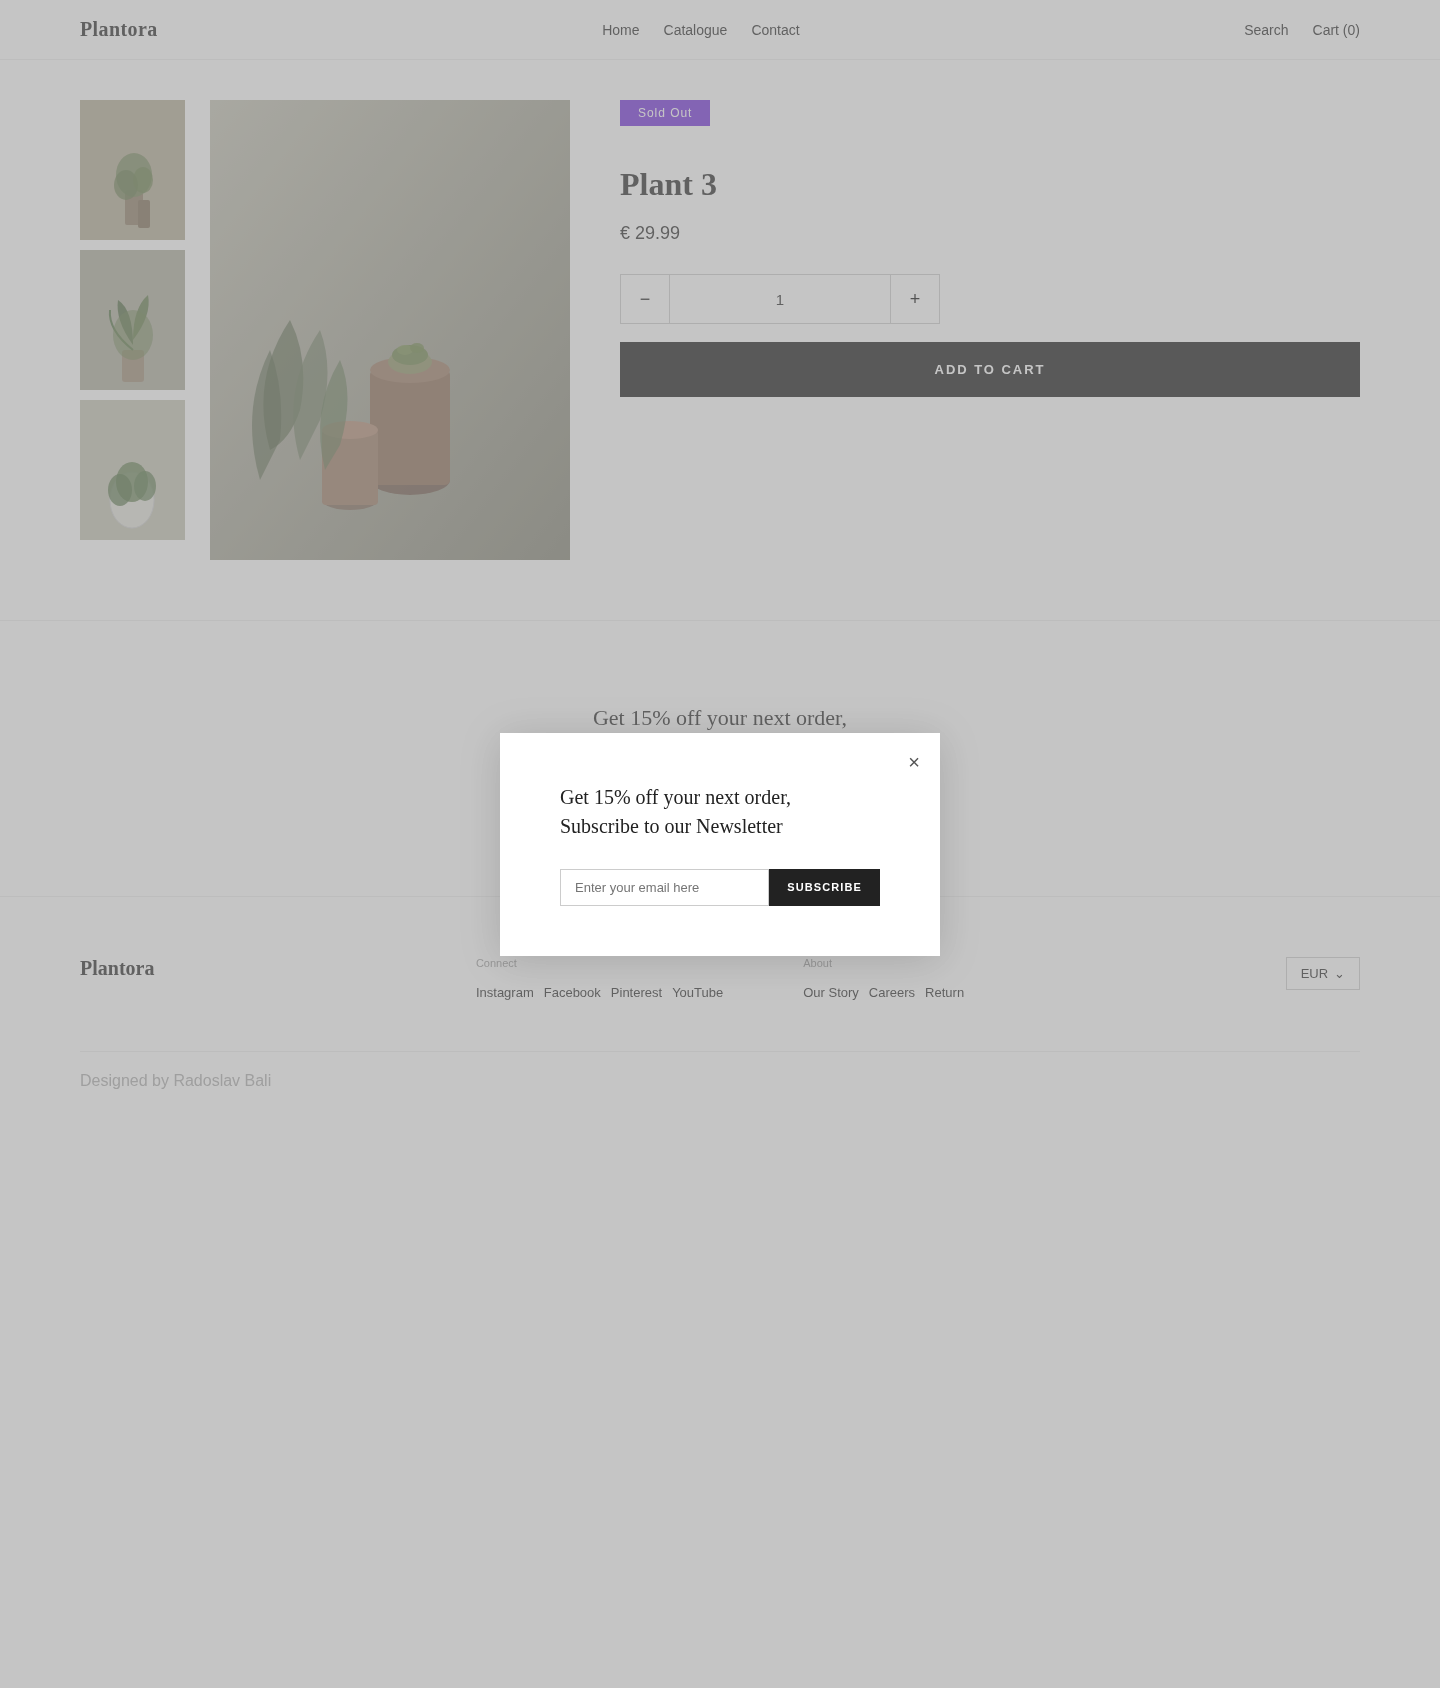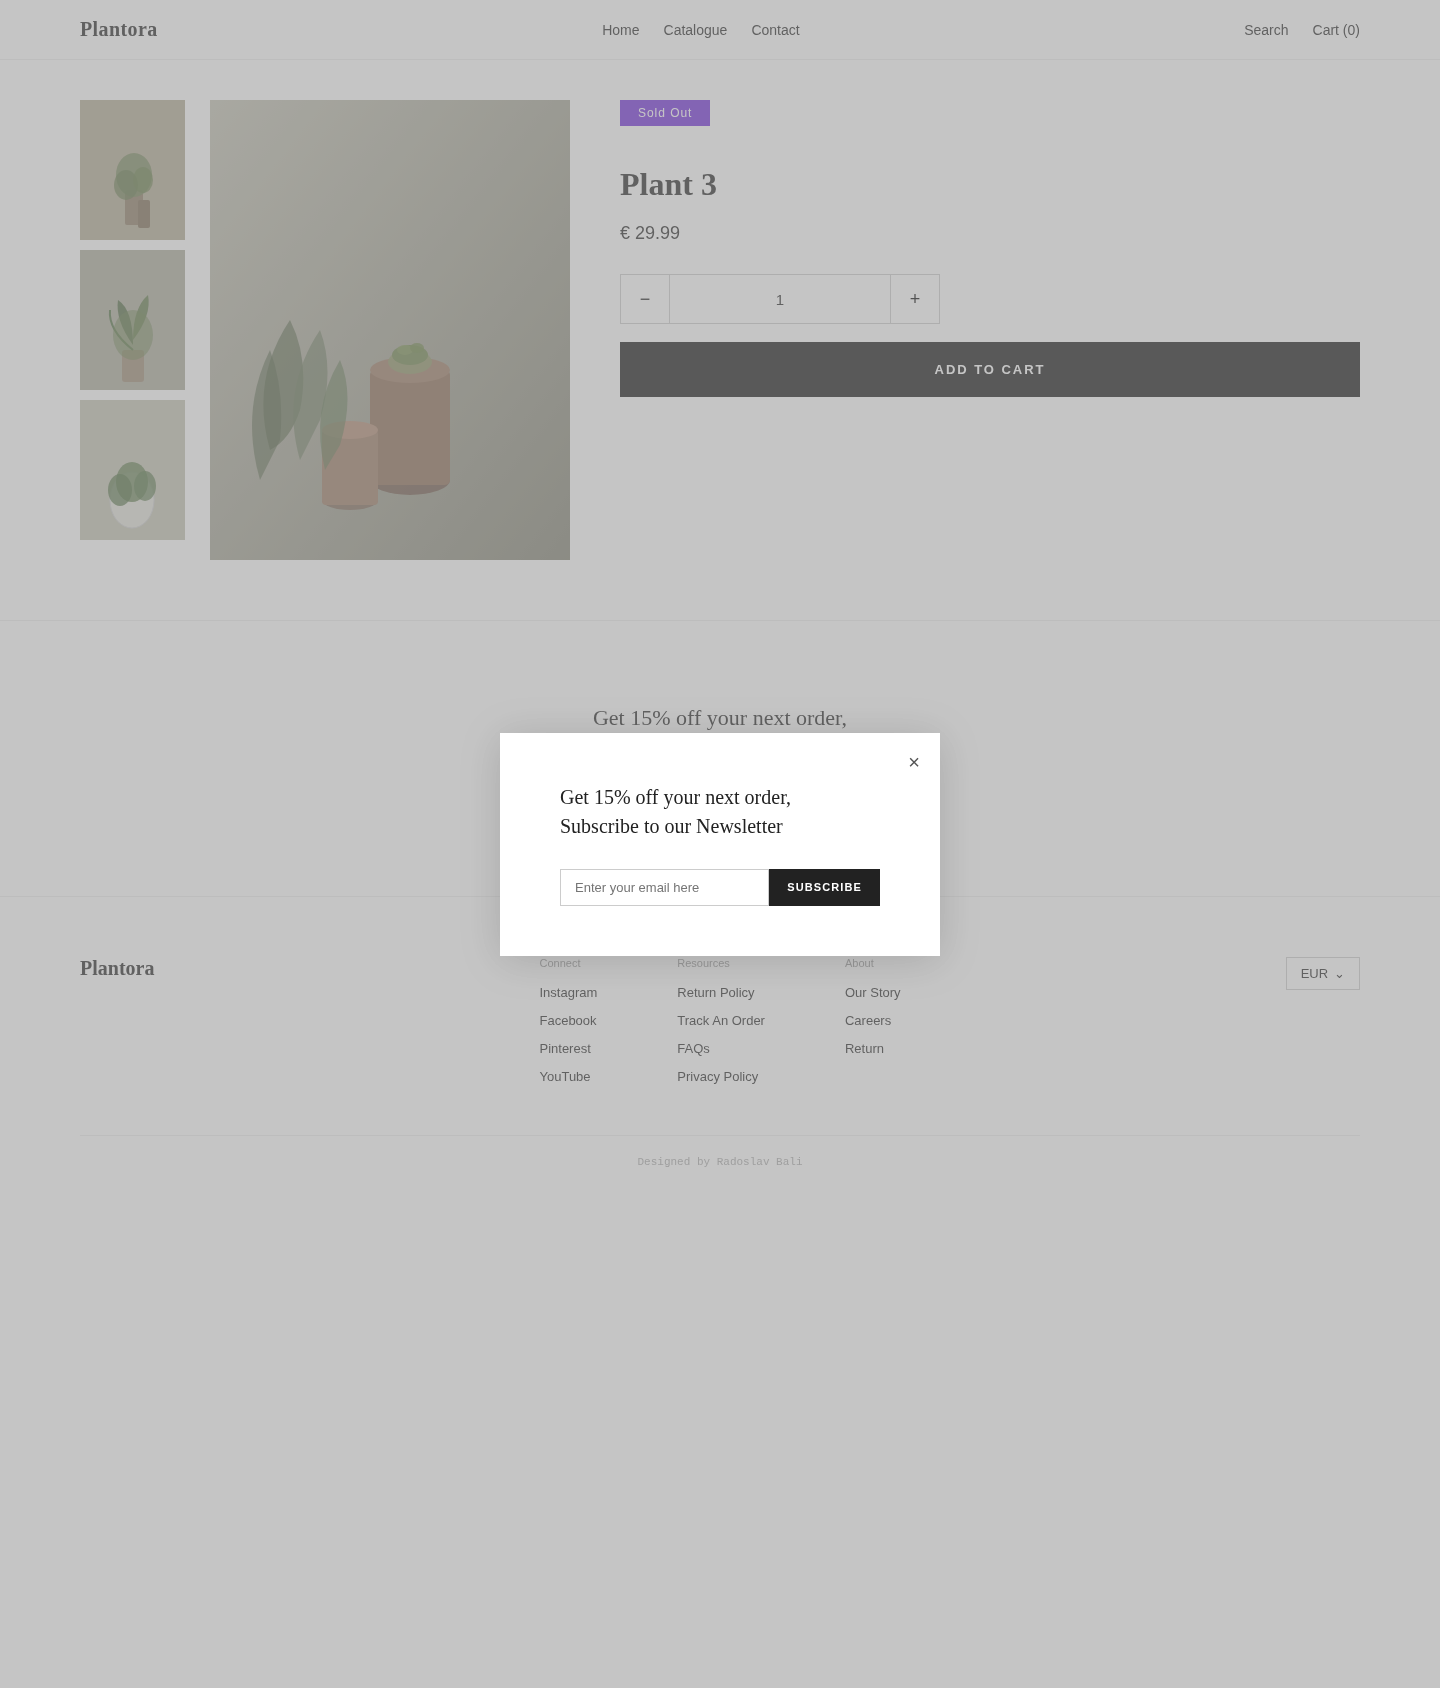--- a/index.html
+++ b/index.html
@@ -113,29 +113,29 @@
     
     .footer {
       background: #fff; padding: 60px 80px 30px; border-top: 1px solid #eee;
     }
     .footer-top {
       display: flex; justify-content: space-between; align-items: flex-start; margin-bottom: 50px;
     }
     .footer-logo { font-size: 20px; font-weight: bold; font-family: Georgia, serif; }
     .footer-cols { display: flex; gap: 80px; }
     .footer-col-title { font-size: 11px; color: #999; margin-bottom: 14px; font-family: Arial, sans-serif; }
-    .footer-col-links { list-style: none; display: flex; flex-direction: column; gap: 10px; }
+    .footer-col-links { list-style: none; display: flex; flex-direction: row; gap: 10px; }
     .footer-col-links a { text-decoration: none; color: #222; font-size: 13px; font-family: Arial, sans-serif; }
     .footer-currency {
       display: flex; align-items: center; gap: 6px; border: 1px solid #ccc;
       padding: 8px 14px; font-size: 13px; font-family: Arial, sans-serif; cursor: pointer;
       background: #fff;
     }
     .footer-bottom {
-      text-align: center; font-size: 11px; color: #aaa; font-family: Liberation Mono, monospace;
+      text-align: left; font-size: 16px; color: #aaa; font-family: Liberation Sans, sans-serif;
       padding-top: 20px; border-top: 1px solid #eee;
     }
   </style>
 </head>
 <body>
 
 <nav class="nav">
   <span class="nav-logo">Plantora</span>
   <div class="nav-links">
     <a href="#">Home</a>
@@ -260,29 +260,20 @@
         <div class="footer-col">
           <div class="footer-col-title">Connect</div>
           <ul class="footer-col-links">
             <li><a href="#">Instagram</a></li>
             <li><a href="#">Facebook</a></li>
             <li><a href="#">Pinterest</a></li>
             <li><a href="#">YouTube</a></li>
           </ul>
         </div>
 
-        <div class="footer-col">
-          <div class="footer-col-title">Resources</div>
-          <ul class="footer-col-links">
-            <li><a href="#">Return Policy</a></li>
-            <li><a href="#">Track An Order</a></li>
-            <li><a href="#">FAQs</a></li>
-            <li><a href="#">Privacy Policy</a></li>
-          </ul>
-        </div>
 
         <div class="footer-col">
           <div class="footer-col-title">About</div>
           <ul class="footer-col-links">
             <li><a href="#">Our Story</a></li>
             <li><a href="#">Careers</a></li>
             <li><a href="#">Return</a></li>
           </ul>
         </div>
       </div>

